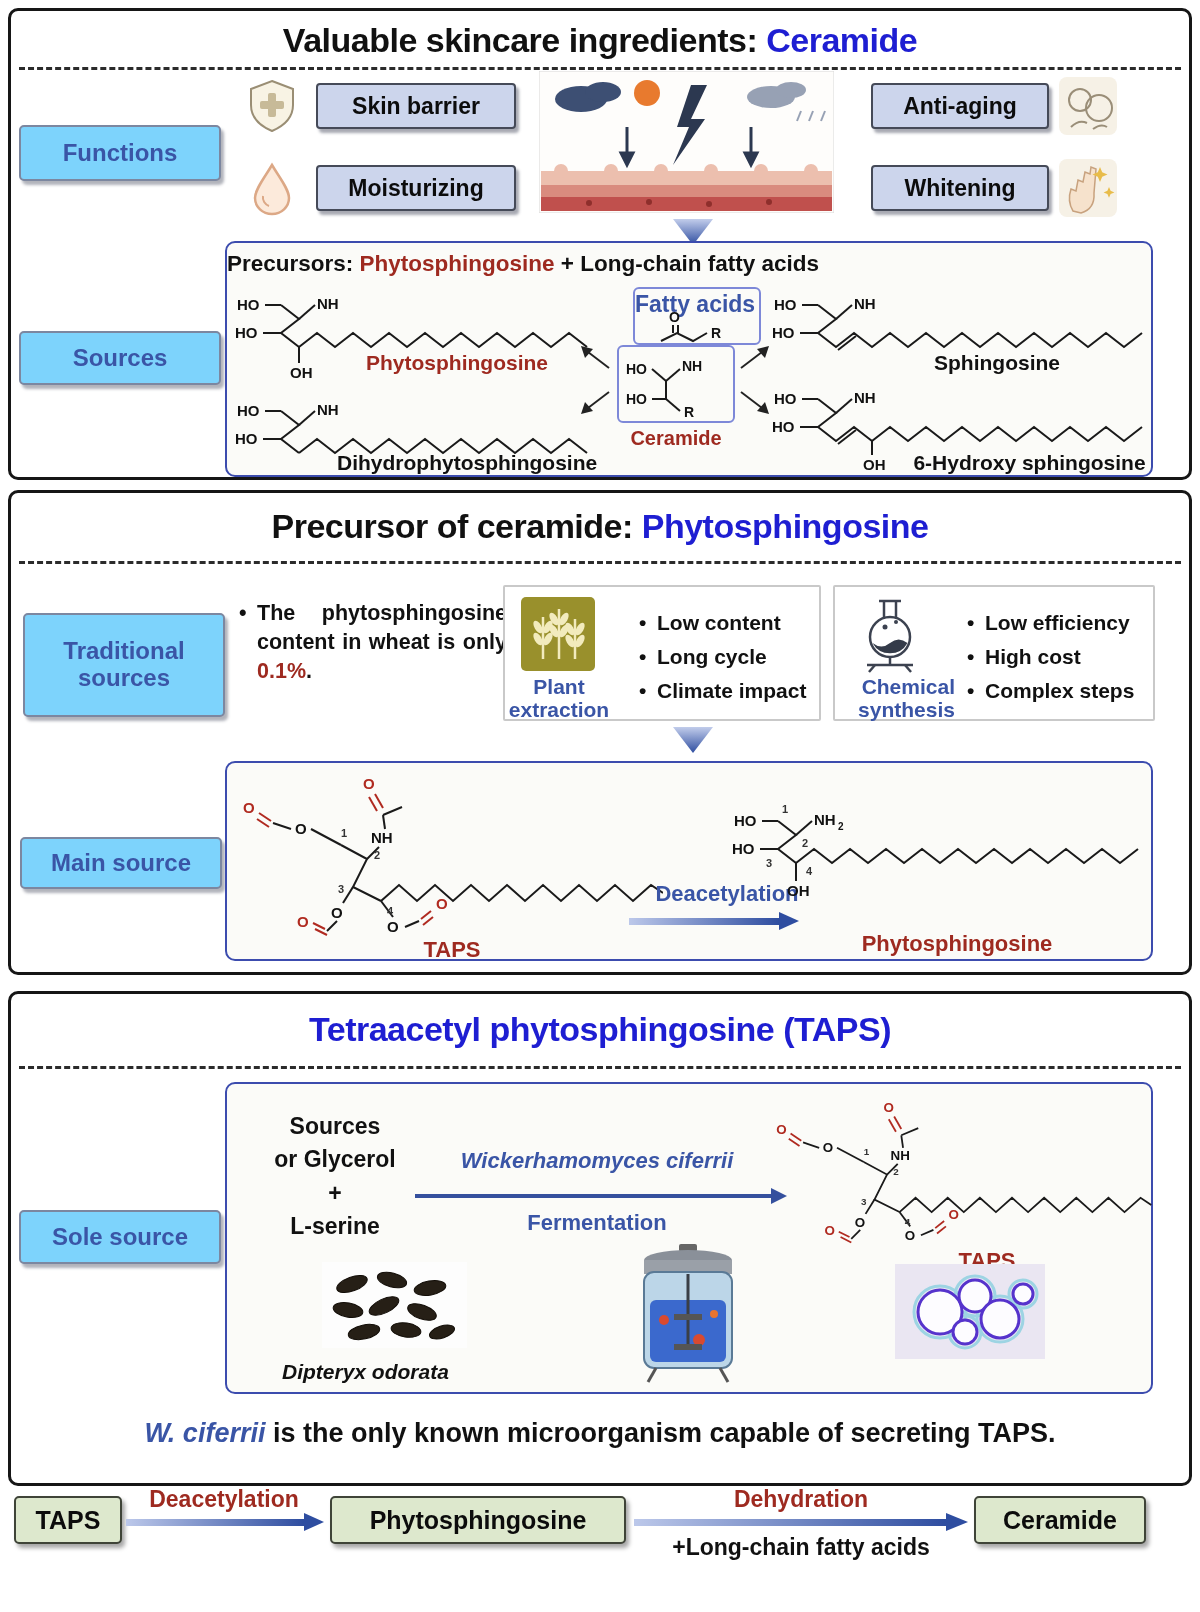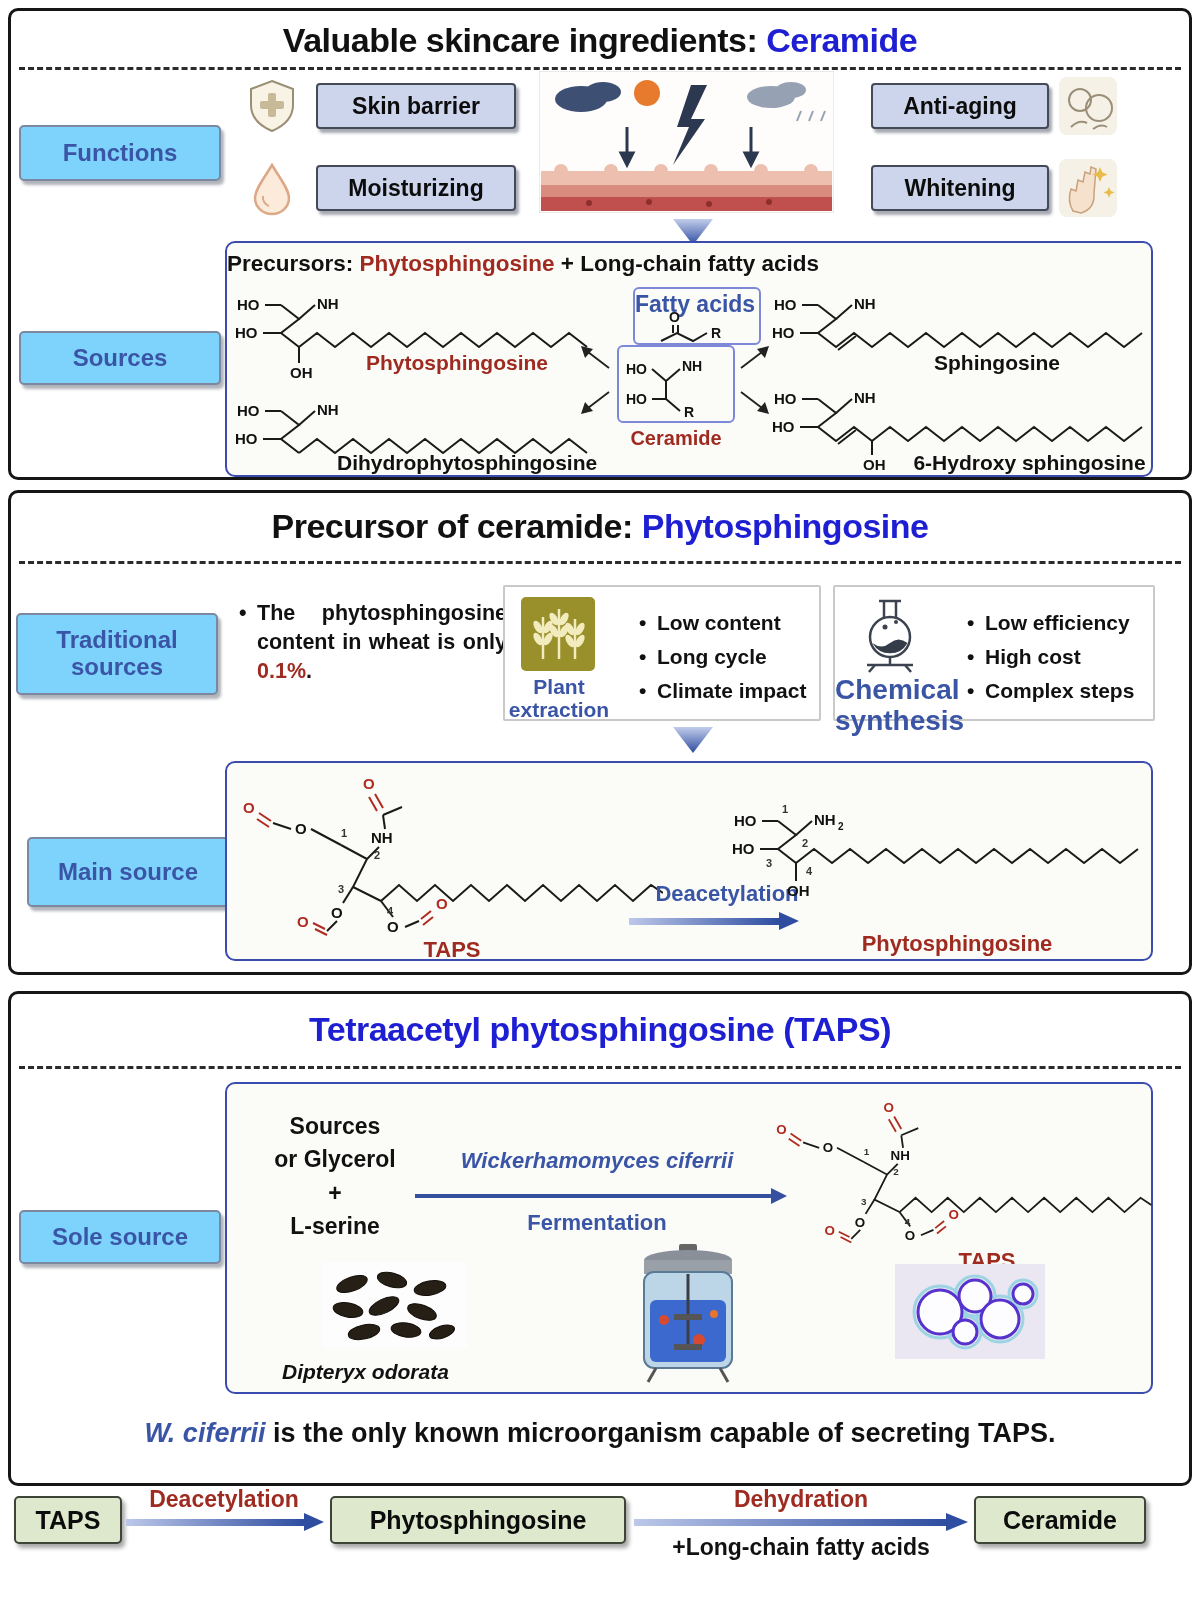--- a/index.html
+++ b/index.html
@@ -262,21 +262,21 @@
       <div class="molname" style="left:680px;top:208px;width:245px">6-Hydroxy sphingosine</div>
     </div>
   </section>
 
   <section class="panel" style="top:490px;height:485px">
     <div class="ptitle" style="top:14px">
       <span>Precursor of ceramide: </span><span class="accent">Phytosphingosine</span>
     </div>
     <div class="dash" style="top:68px"></div>
 
-    <div class="labelbox" style="left:5px;top:120px;width:202px;height:82px">Traditional sources</div>
+    <div class="labelbox" style="left:12px;top:120px;width:202px;height:104px">Traditional sources</div>
 
     <div class="note" style="left:224px;top:106px;width:272px">
       <span>The phytosphingosine content in wheat is only </span><span class="dred">0.1%</span><span>.</span>
     </div>
 
     <div class="srcbox" style="left:492px;top:92px;width:318px;height:136px">
       <svg class="abs" style="left:16px;top:10px" width="74" height="74" viewBox="0 0 74 74">
         <rect width="74" height="74" rx="5" fill="#99902c"></rect>
         <g stroke="#f2ebbd" stroke-width="2.5" fill="none">
           <line x1="22" y1="62" x2="22" y2="20"></line>
@@ -318,36 +318,36 @@
           <circle cx="35" cy="42" r="20"></circle>
           <line x1="12" y1="70" x2="58" y2="70"></line>
             <line x1="20" y1="70" x2="14" y2="77"></line>
             <line x1="50" y1="70" x2="56" y2="77"></line>
             <line x1="35" y1="62" x2="35" y2="70"></line>
         </g>
         <path d="M17.5,48 a20,20 0 0 0 35,0 q-9,-7 -17.5,0 q-8.5,7 -17.5,0 z" fill="#343b49"></path>
         <circle cx="30" cy="32" r="2.5" fill="#3c4250"></circle>
           <circle cx="41" cy="27" r="2" fill="#3c4250"></circle>
       </svg>
-      <div class="abs procblue" style="left:0;top:88px;width:112px;text-align:left;font-size:28px;line-height:1.1">
+      <div class="abs procblue" style="left:8px;top:88px;width:112px;text-align:right;font-size:21px;line-height:1.1">
         <div>Chemical</div>
         <div>synthesis</div>
       </div>
       <div class="abs bullets" style="left:130px;top:24px">
         <div class="b">Low efficiency</div>
         <div class="b">High cost</div>
         <div class="b">Complex steps</div>
       </div>
     </div>
 
     <svg class="abs" style="left:660px;top:234px" width="44" height="28" viewBox="0 0 44 28">
       <polygon points="2,0 42,0 22,26" fill="url(#gradDown)"></polygon>
     </svg>
 
-    <div class="labelbox" style="left:16px;top:344px;width:202px;height:70px">Main source</div>
+    <div class="labelbox" style="left:9px;top:344px;width:202px;height:52px">Main source</div>
 
     <div class="bigbox" style="left:214px;top:268px;width:928px;height:200px">
 
       <svg class="abs" style="left:12px;top:8px" width="424" height="168" viewBox="0 0 424 168">
         <g stroke="#1a1a1a" stroke-width="2" fill="none">
           <polyline points="102,74 128,88 114,116 142,130"></polyline>
           <polyline points="142,130 160,114 178,130 196,114 214,130 232,114 250,130 268,114 286,130 304,114 322,130 340,114 358,130 376,114 394,130 412,114 424,122"></polyline>
           <line x1="128" y1="88" x2="140" y2="76"></line>
           <line x1="146" y1="58" x2="144" y2="44"></line>
           <line x1="144" y1="44" x2="163" y2="36"></line>

